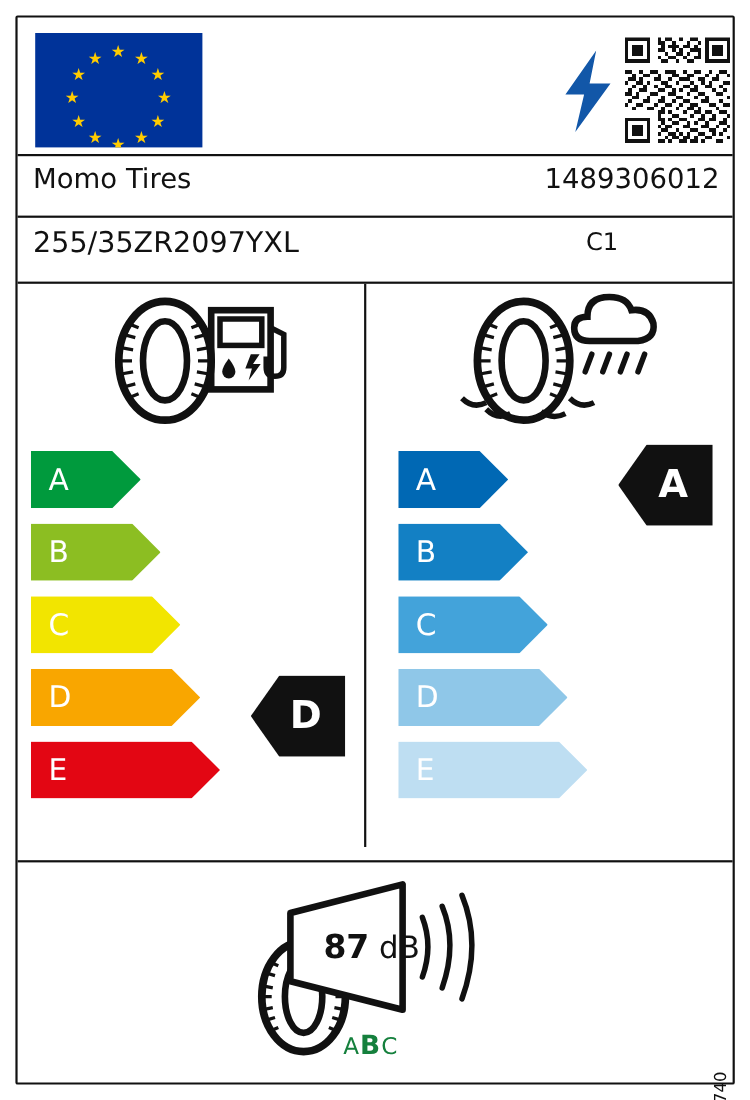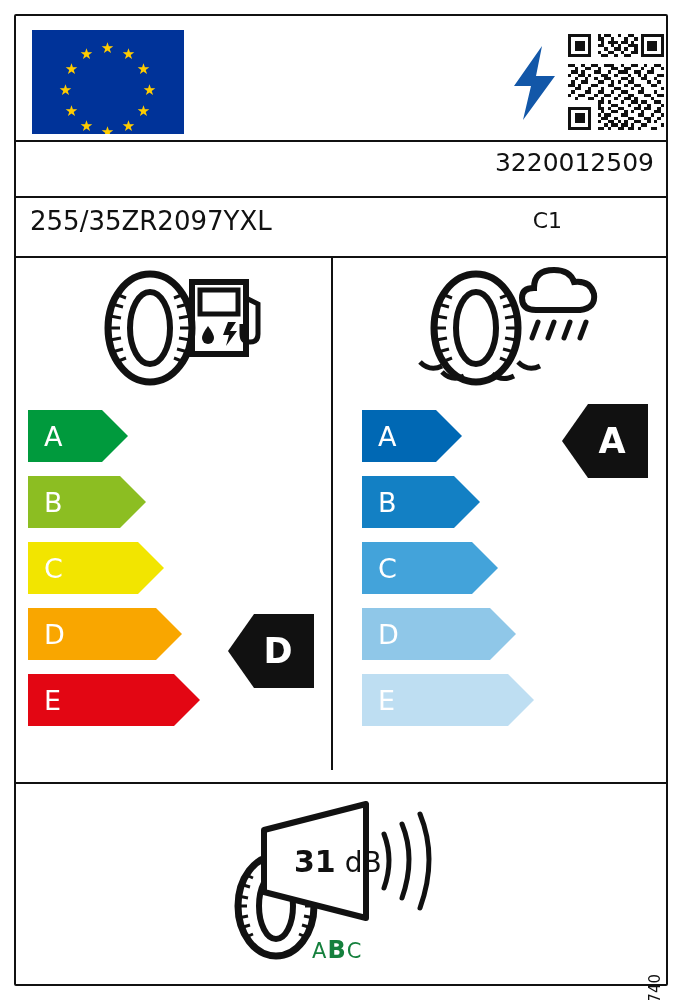--- a/index.html
+++ b/index.html
@@ -444,21 +444,22 @@
           <rect x="25" y="28" width="2" height="1"></rect>
       </g>
     </svg>
   </div>
 
   <div class="rule" style="left:16px; top:140px; width:650px; height:2px;"></div>
   <div class="rule" style="left:16px; top:196px; width:650px; height:2px;"></div>
   <div class="rule" style="left:16px; top:256px; width:650px; height:2px;"></div>
 
   <div class="brand-row">
-    <div class="brand-code">3220012509</div>
+    <div class="brand-name">Momo Tires</div>
+    <div class="brand-code">1489306012</div>
   </div>
 
   <div class="size-row">
     <div class="tyre-size">255/35ZR2097YXL</div>
     <div class="tyre-class">C1</div>
   </div>
 
   <div class="divider-v"></div>
 
   <svg class="pictogram" style="left:88px; top:268px; width:180px; height:120px;" viewBox="0 0 180 120">
@@ -550,21 +551,21 @@
         <path d="M88 74 L79 78 M92 84 L82 87 M94 96 L84 98 M95 106 L85 106 M94 118 L84 116 M92 128 L82 125 M88 138 L79 134"></path>
       </g>
       <path d="M44 30 L146 4 L146 118 L44 92 Z" fill="#ffffff" stroke="#111" stroke-width="6" stroke-linejoin="round"></path>
       <g stroke="#111" stroke-width="5" fill="none" stroke-linecap="round">
         <path d="M164 34 q10 26 0 54"></path>
         <path d="M182 24 q14 34 0 74"></path>
         <path d="M200 14 q18 44 0 94"></path>
       </g>
     </svg>
     <div class="noise-db">
-      <b>31</b>
+      <b>87</b>
       <span>dB</span>
     </div>
     <div class="noise-classes">
       <span>A</span><b>B</b><span>C</span>
     </div>
   </div>
 
   <div class="reg-date">2020/740</div>
 </div>
 

